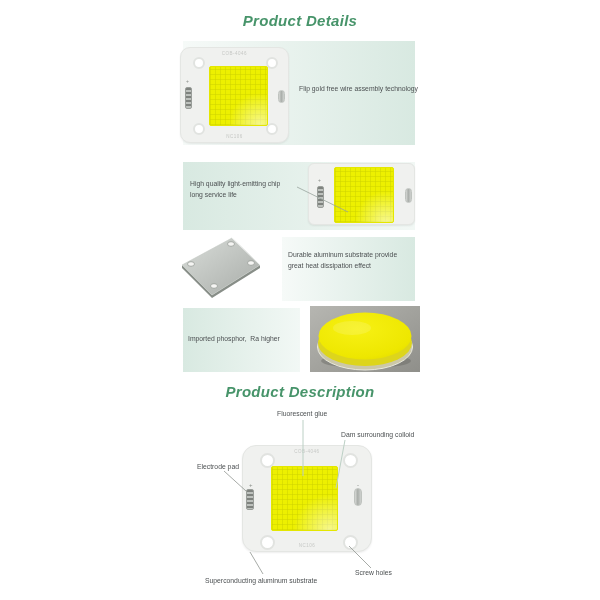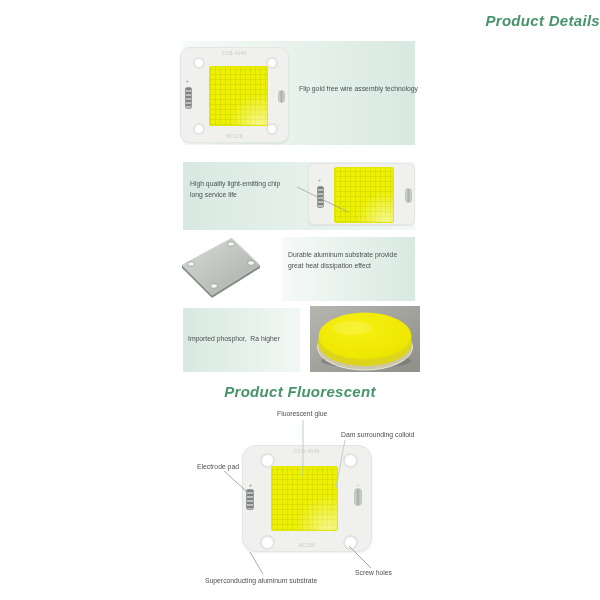--- a/index.html
+++ b/index.html
@@ -24,21 +24,21 @@
   .padR{background:linear-gradient(90deg,#d7d9d6,#a9ada9 45%,#cfd2cf);border:1px solid #bfc3bf;border-radius:5px;box-sizing:border-box;}
   .marking{color:#c6c8c5;font-size:4.5px;letter-spacing:.5px;text-align:center;white-space:nowrap;}
   .polarity{color:#8a8f8a;font-size:6px;line-height:6px;}
   svg{display:block;}
 </style>
 </head>
 <body>
 
 <div class="canvas">
 
-  <div class="abs title" style="left:0;right:0;top:12px;text-align:right">Product Details</div>
+  <div class="abs title" style="left:0;right:0;top:12px;text-align:center">Product Details</div>
 
   <div class="abs mint" style="left:183px;top:41px;width:232px;height:104px"></div>
   <div class="abs lbl" style="left:299px;top:84px">Flip gold free wire assembly technology</div>
 
   <div class="abs board" style="left:180px;top:47px;width:109px;height:96px;border-radius:10px">
     <div class="abs marking" style="left:0;right:0;top:3px">COB-4046</div>
     <div class="abs marking" style="left:0;right:0;bottom:3px">NC106</div>
     <div class="abs hole" style="left:12px;top:9px;width:12px;height:12px"></div>
     <div class="abs hole" style="left:85px;top:9px;width:12px;height:12px"></div>
     <div class="abs hole" style="left:12px;top:75px;width:12px;height:12px"></div>
@@ -100,21 +100,21 @@
       </radialGradient>
     </defs>
     <rect x="0" y="0" width="110" height="66" fill="url(#phBg)"></rect>
     <ellipse cx="56" cy="55" rx="45" ry="7" fill="#60605b" opacity="0.4"></ellipse>
     <ellipse cx="55" cy="41" rx="47.5" ry="23" fill="#ccc8a8" stroke="#e9e9de" stroke-width="1"></ellipse>
     <ellipse cx="55" cy="37" rx="47" ry="23" fill="#ddd51c"></ellipse>
     <ellipse cx="55" cy="30" rx="46.5" ry="23.5" fill="url(#powder)"></ellipse>
     <ellipse cx="42" cy="22" rx="19" ry="7" fill="#ffffff" opacity="0.14"></ellipse>
   </svg>
 
-  <div class="abs title" style="left:0;right:0;top:383px;text-align:center">Product Fluorescent</div>
+  <div class="abs title" style="left:0;right:0;top:383px;text-align:center">Product Description</div>
 
   <div class="abs callout" style="left:277px;top:409px">Fluorescent glue</div>
   <div class="abs callout" style="left:341px;top:430px">Dam surrounding colloid</div>
   <div class="abs callout" style="left:197px;top:462px">Electrode pad</div>
   <div class="abs callout" style="left:205px;top:576px">Superconducting aluminum substrate</div>
   <div class="abs callout" style="left:355px;top:568px">Screw holes</div>
 
   <div class="abs board" style="left:242px;top:445px;width:130px;height:107px;border-radius:14px">
     <div class="abs marking" style="left:0;right:0;top:3px">COB-4046</div>
     <div class="abs marking" style="left:0;right:0;bottom:3px">NC106</div>

